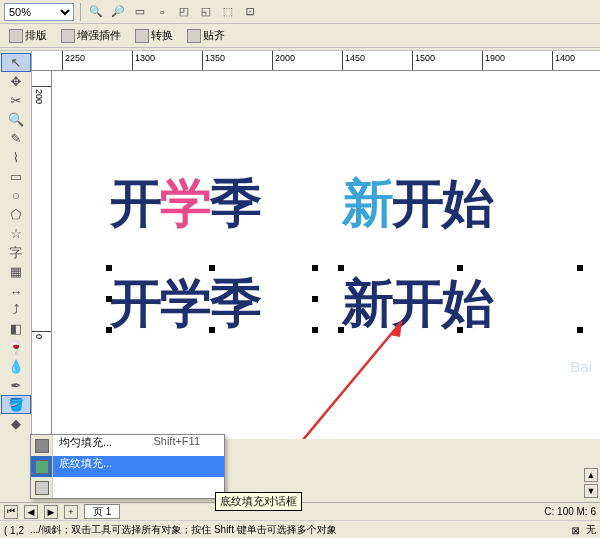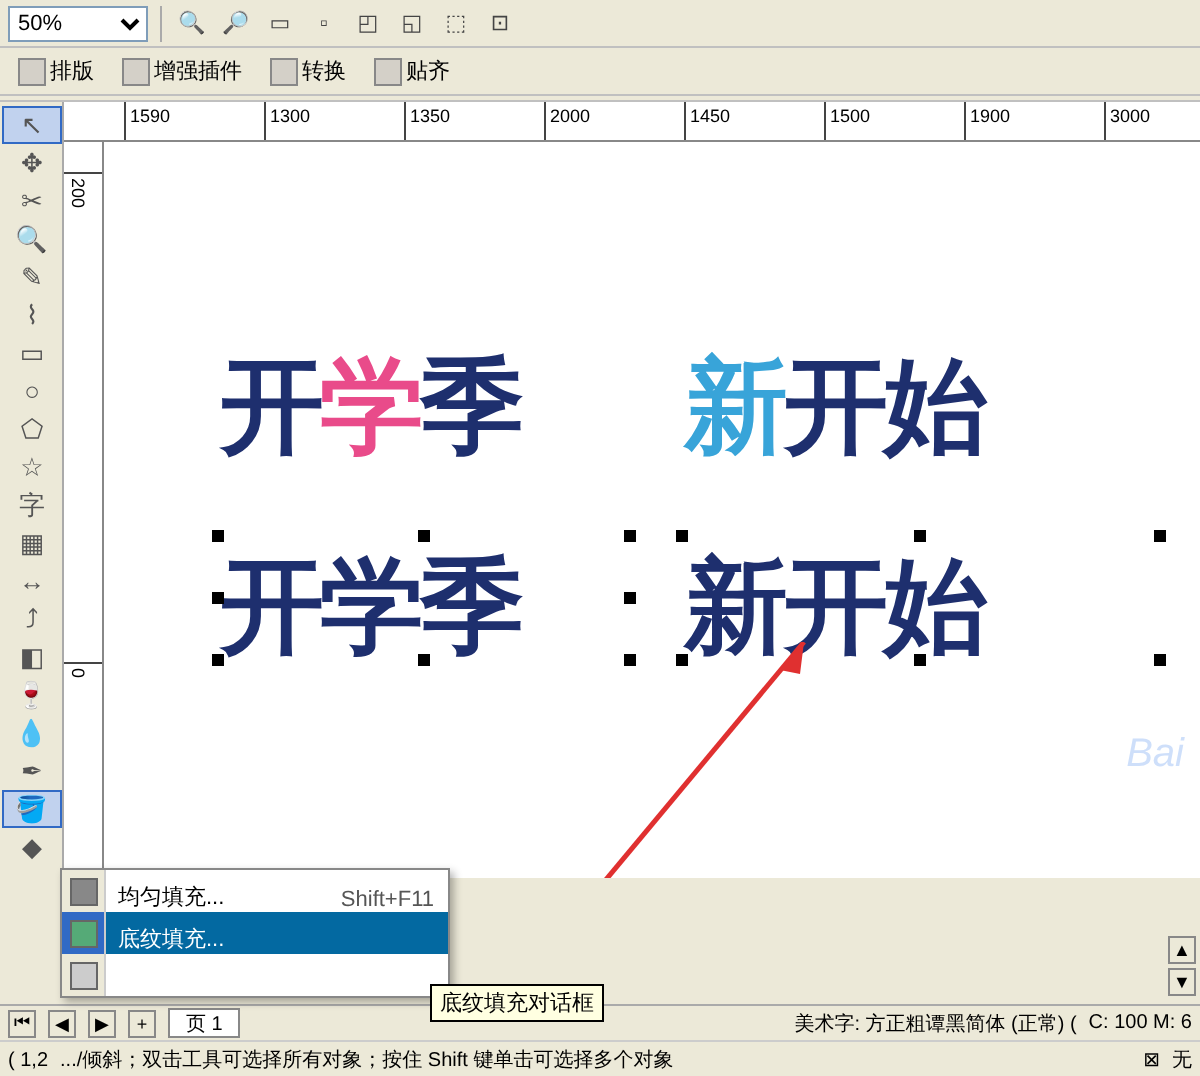--- a/index.html
+++ b/index.html
@@ -33,34 +33,34 @@
 .t1a{left:58px;top:98px;font-size:52px;color:#1e2f6e}
 .t1a .o1{color:#e94b8a}
 .t1a .o1b{color:#1e2f6e}
 .t1b{left:290px;top:98px;font-size:52px;color:#1e2f6e}
 .t1b .o2{color:#38a4d9}
 .t2a{left:58px;top:198px;font-size:52px;color:#1e2f6e}
 .t2b{left:290px;top:198px;font-size:52px;color:#1e2f6e}
 .handle{position:absolute;width:6px;height:6px;background:#000}
 .arrow{position:absolute;left:200px;top:250px;width:180px;height:180px;pointer-events:none}
 .menu{position:absolute;left:30px;top:434px;width:195px;background:#fff;border:1px solid #888;box-shadow:2px 2px 4px rgba(0,0,0,.3);z-index:20}
-.menu-row{display:flex;align-items:flex-end;height:21px;font-size:11px}
+.menu-row{display:flex;align-items:flex-start;height:21px;font-size:11px}
 .menu-row .mic{width:22px;height:21px;background:#ece9d8;border-right:1px solid #ccc;display:flex;align-items:center;justify-content:center}
 .menu-row .sw{width:14px;height:14px;border:1px solid #666}
 .menu-row .mlab{flex:1;padding-left:6px}
-.menu-row .macc{padding-right:7px;color:#555}
-.menu-row.hi{background:#0369a1;color:#fff}
+.menu-row .macc{padding-right:24px;color:#555}
+.menu-row.hi{background:#3b82f6;color:#fff}
 .menu-row.hi .mic{background:#316ac5}
 .status{position:absolute;bottom:0;left:0;right:0;height:36px;background:#ece9d8;border-top:1px solid #aaa;font-size:10px}
 .status .r1{height:18px;display:flex;align-items:center;padding:0 4px;gap:6px;border-bottom:1px solid #ccc}
 .status .r1 .pgbtn{width:14px;height:14px;border:1px solid #888;background:#ece9d8;display:flex;align-items:center;justify-content:center;font-size:9px}
 .status .r1 .tab{border:1px solid #888;background:#fff;height:15px;padding:0 8px;display:flex;align-items:center}
 .status .r2{height:18px;display:flex;align-items:center;padding:0 4px;gap:6px}
 .tooltip{position:absolute;left:215px;top:492px;background:#ffffe1;border:1px solid #000;padding:1px 4px;font-size:11px;z-index:30}
-.wm{position:absolute;right:8px;bottom:50px;font-size:20px;color:rgba(61,128,235,.25);font-style:italic;z-index:5}
+.wm{position:absolute;right:8px;bottom:64px;font-size:15px;color:rgba(61,128,235,.25);z-index:5}
 .right-ctrls{position:absolute;right:2px;bottom:40px;display:flex;flex-direction:column;gap:2px}
 .right-ctrls .rb{width:14px;height:14px;border:1px solid #888;background:#ece9d8;font-size:9px;display:flex;align-items:center;justify-content:center}
 </style>
 </head>
 <body>
 
 <div class="tb">
  <select class="zoom-sel"><option>50%</option></select>
  <span class="sep"></span>
  <div class="ic">🔍</div>
@@ -132,42 +132,42 @@
   <div class="lt">◧</div>
   <div class="lt">🍷</div>
   <div class="lt">💧</div>
   <div class="lt">✒</div>
   <div class="lt sel">🪣</div>
   <div class="lt">◆</div>
  </div>
  <div class="canvas-wrap">
   <div class="hruler">
    <div class="tick" style="left:30px">
-          <span>1590</span>
+          <span>2250</span>
         </div>
    <div class="tick" style="left:100px">
           <span>1300</span>
         </div>
    <div class="tick" style="left:170px">
           <span>1350</span>
         </div>
    <div class="tick" style="left:240px">
           <span>2000</span>
         </div>
    <div class="tick" style="left:310px">
           <span>1450</span>
         </div>
    <div class="tick" style="left:380px">
           <span>1500</span>
         </div>
    <div class="tick" style="left:450px">
           <span>1900</span>
         </div>
    <div class="tick" style="left:520px">
-          <span>3000</span>
+          <span>1400</span>
         </div>
   </div>
   <div class="body-area">
    <div class="vruler">
     <div class="tick" style="top:15px">
             <span>200</span>
           </div>
     <div class="tick" style="top:260px">
             <span>0</span>
           </div>
@@ -226,21 +226,20 @@
 
 <div class="status">
  <div class="r1">
   <div class="pgbtn">⏮</div>
   <div class="pgbtn">◀</div>
 
   <div class="pgbtn">▶</div>
   <div class="pgbtn">+</div>
   <div class="tab">页 1</div>
   <div style="flex:1"></div>
-  <span>美术字: 方正粗谭黑简体 (正常) (</span>
   <span>C: 100 M: 6</span>
  </div>
  <div class="r2">
   <span>( 1,2</span>
   <span style="flex:1;overflow:hidden;white-space:nowrap">.../倾斜；双击工具可选择所有对象；按住 Shift 键单击可选择多个对象</span>
   <span>⊠</span>
   <span>无</span>
  </div>
 </div>
 

